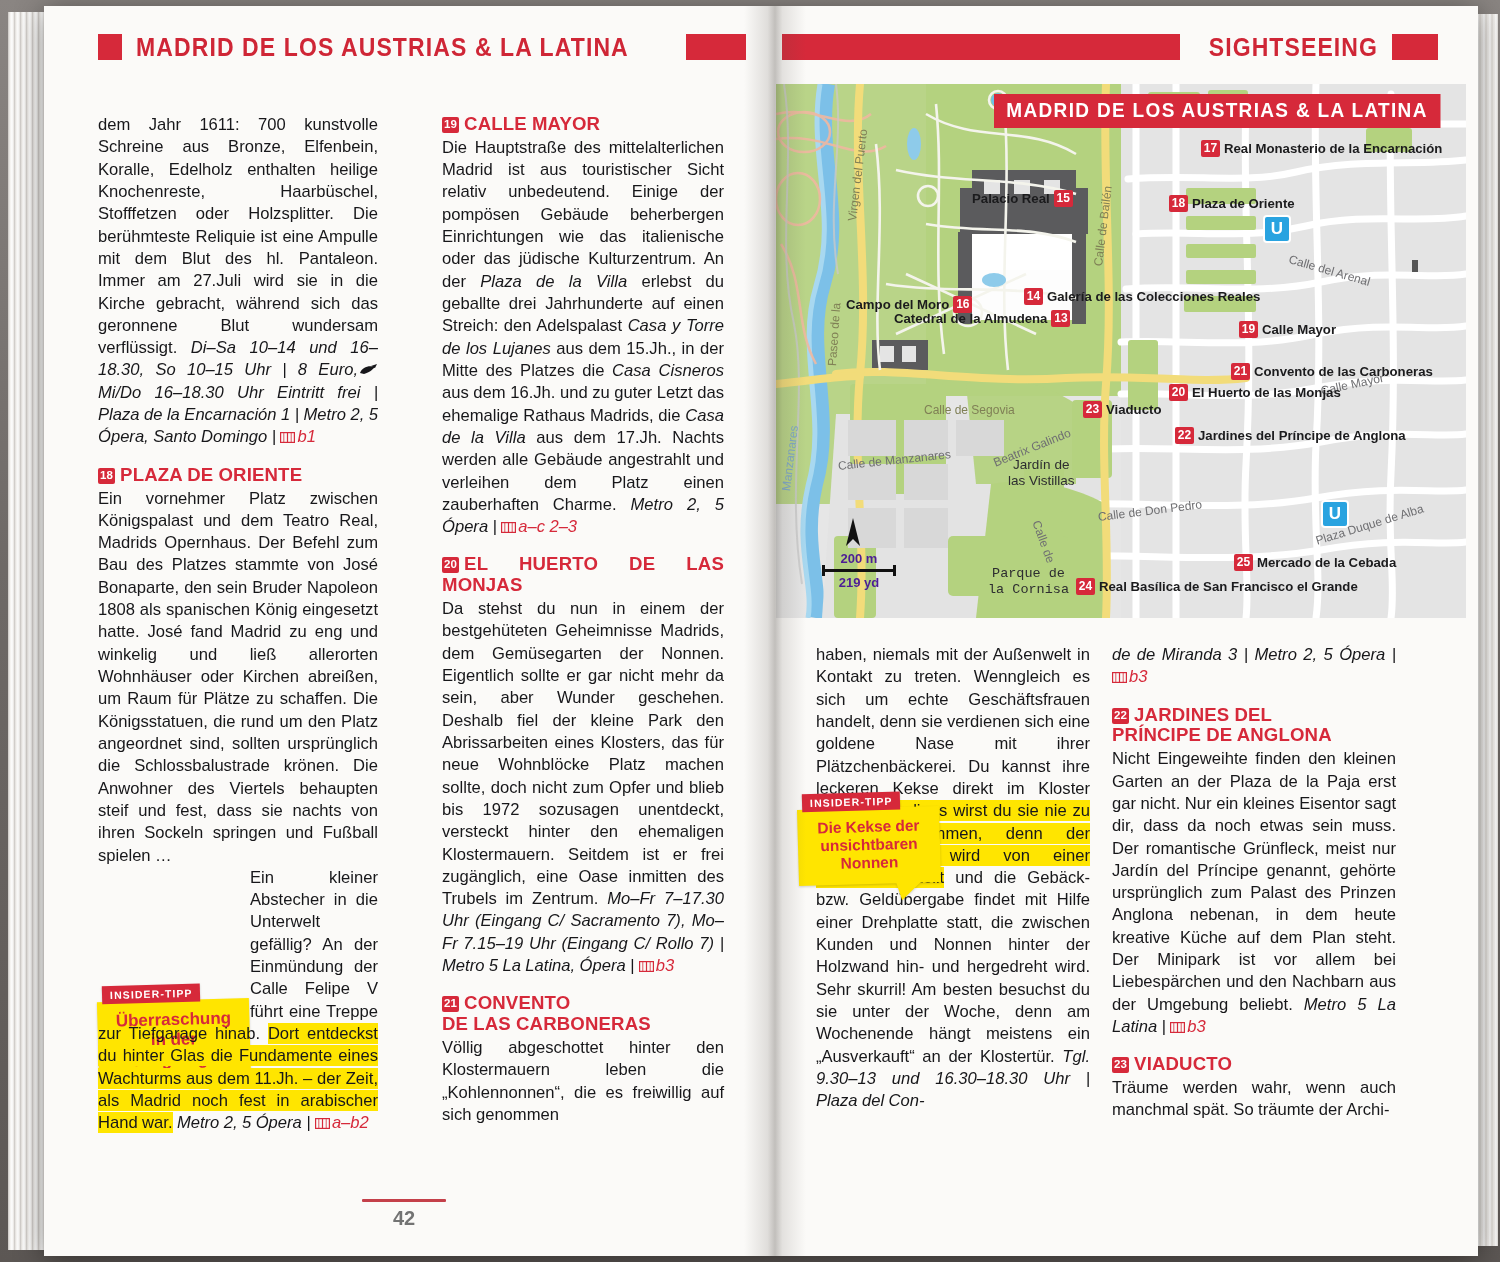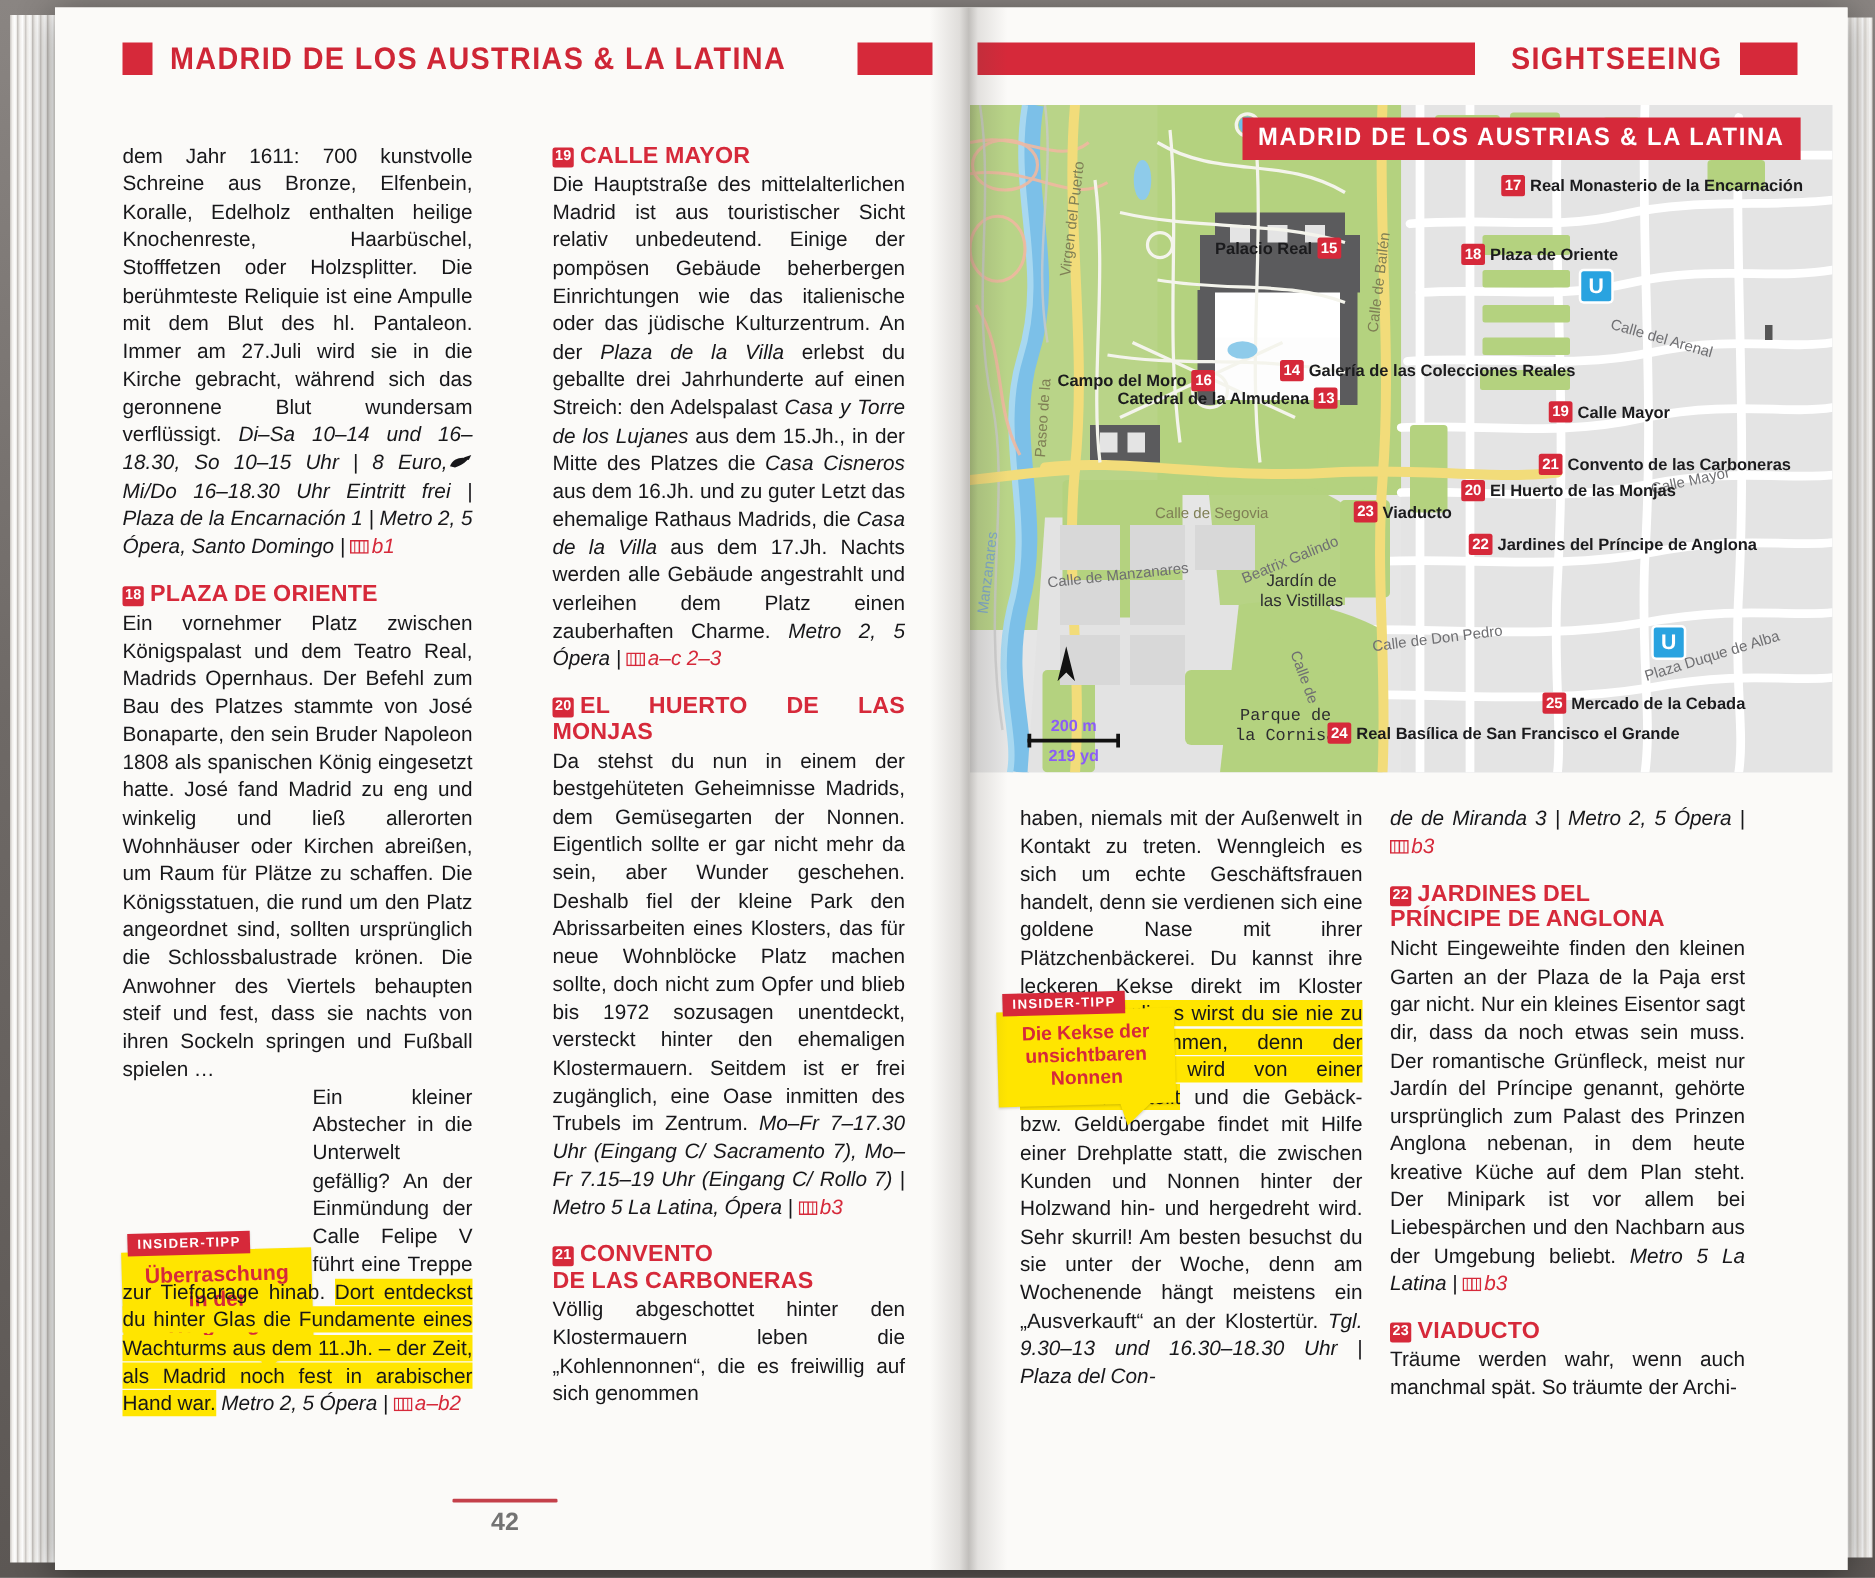--- a/index.html
+++ b/index.html
@@ -160,21 +160,21 @@
   .park-label {
     position: absolute; z-index: 12; color: #2d2d30;
     font-size: 13.5px; font-weight: 400; line-height: 1.15; text-align: center;
   }
   .metro {
     position: absolute; z-index: 15; width: 24px; height: 24px;
     background: #29a3e0; color:#fff; font-weight: 700; font-size: 17px;
     display:flex; align-items:center; justify-content:center; border-radius: 2px;
     box-shadow: 0 0 0 2px #fff;
   }
-  .scalebar { position: absolute; z-index: 16; left: 46px; bottom: 6px; color:#8b5cf6; }
+  .scalebar { position: absolute; z-index: 16; left: 46px; bottom: 28px; color:#4c1d95; }
   .scalebar .txt { font-size: 13px; font-weight: 700; text-align: center; }
   .scalebar .bar {
     width: 74px; height: 3px; background: #111; margin: 3px auto;
     position: relative;
   }
   .scalebar .bar:before, .scalebar .bar:after {
     content:""; position:absolute; top:-4px; width:3px; height:11px; background:#111;
   }
   .scalebar .bar:before { left:0; } .scalebar .bar:after { right:0; }
   .northarrow { position:absolute; z-index:16; left: 68px; bottom: 66px; }
@@ -467,21 +467,21 @@
               <span>Viaducto</span>
             </div>
             <div class="mlabel" style="left: 399px; top: 343px;">
               <span class="mnum">22</span>
               <span>Jardines del Príncipe de Anglona</span>
             </div>
             <div class="mlabel" style="left: 458px; top: 470px;">
               <span class="mnum">25</span>
               <span>Mercado de la Cebada</span>
             </div>
-            <div class="mlabel" style="left: 286px; top: 494px;">
+            <div class="mlabel" style="left: 300px; top: 494px;">
               <span class="mnum">24</span>
               <span>Real Basílica de San Francisco el Grande</span>
             </div>
           </div>
 
         <div id="metro-host">
             <div class="metro" style="left: 489px; top: 133px;">U</div>
             <div class="metro" style="left: 547px; top: 418px;">U</div>
           </div>
 

